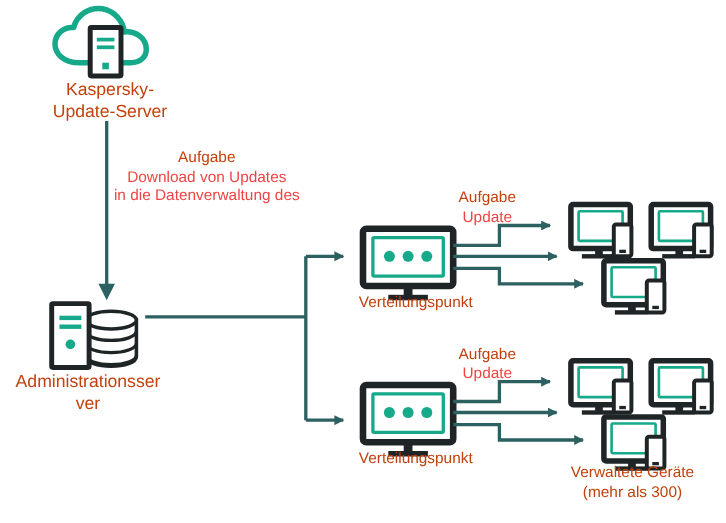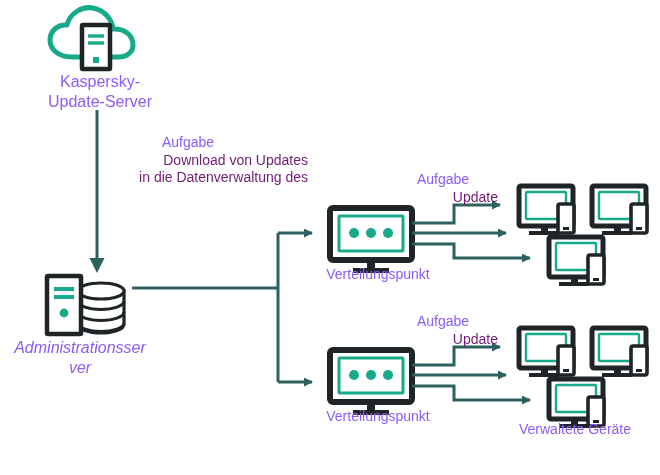--- a/index.html
+++ b/index.html
@@ -26,40 +26,39 @@
     left: 0; top: 0;
     width: 660px;
     height: 475px;
   }
   .lbl {
     position: absolute;
     text-align: center;
     line-height: 1.22;
     white-space: pre-line;
   }
-  .lbl-dark { color: #8b5cf6; }
-  .lbl-teal { color: #701a75; text-align: right; }
+  .lbl-dark { color: #c2410c; }
+  .lbl-teal { color: #ef4444; }
 
   
   #label-kaspersky-update-server {
     left: 10px; top: 72px; width: 180px;
     font-size: 16px;
   }
   #label-task-download-title {
     left: 78px; top: 134px; width: 220px;
     font-size: 14px;
   }
   #label-task-download-body {
     left: 68px; top: 152px; width: 240px;
     font-size: 14px;
   }
   #label-admin-server {
     left: 0px; top: 338px; width: 160px;
     font-size: 16px;
-    font-style: italic;
   }
   #label-auto-distribution {
     left: 125px; top: 263px; width: 160px;
     font-size: 14px;
   }
   #label-distribution-point-top {
     left: 298px; top: 266px; width: 160px;
     font-size: 14px;
   }
   #label-distribution-point-bottom {
@@ -254,14 +253,15 @@
 
   <div class="lbl lbl-dark" id="label-distribution-point-bottom">Verteilungspunkt</div>
 
   <div class="lbl lbl-dark" id="label-task-update-top-title">Aufgabe</div>
   <div class="lbl lbl-teal" id="label-task-update-top-value">Update</div>
 
   <div class="lbl lbl-dark" id="label-task-update-bottom-title">Aufgabe</div>
   <div class="lbl lbl-teal" id="label-task-update-bottom-value">Update</div>
 
   <div class="lbl lbl-dark" id="label-managed-devices-title">Verwaltete Geräte</div>
+  <div class="lbl lbl-dark" id="label-managed-devices-count">(mehr als 300)</div>
 
 </div>
 
 </body></html>

